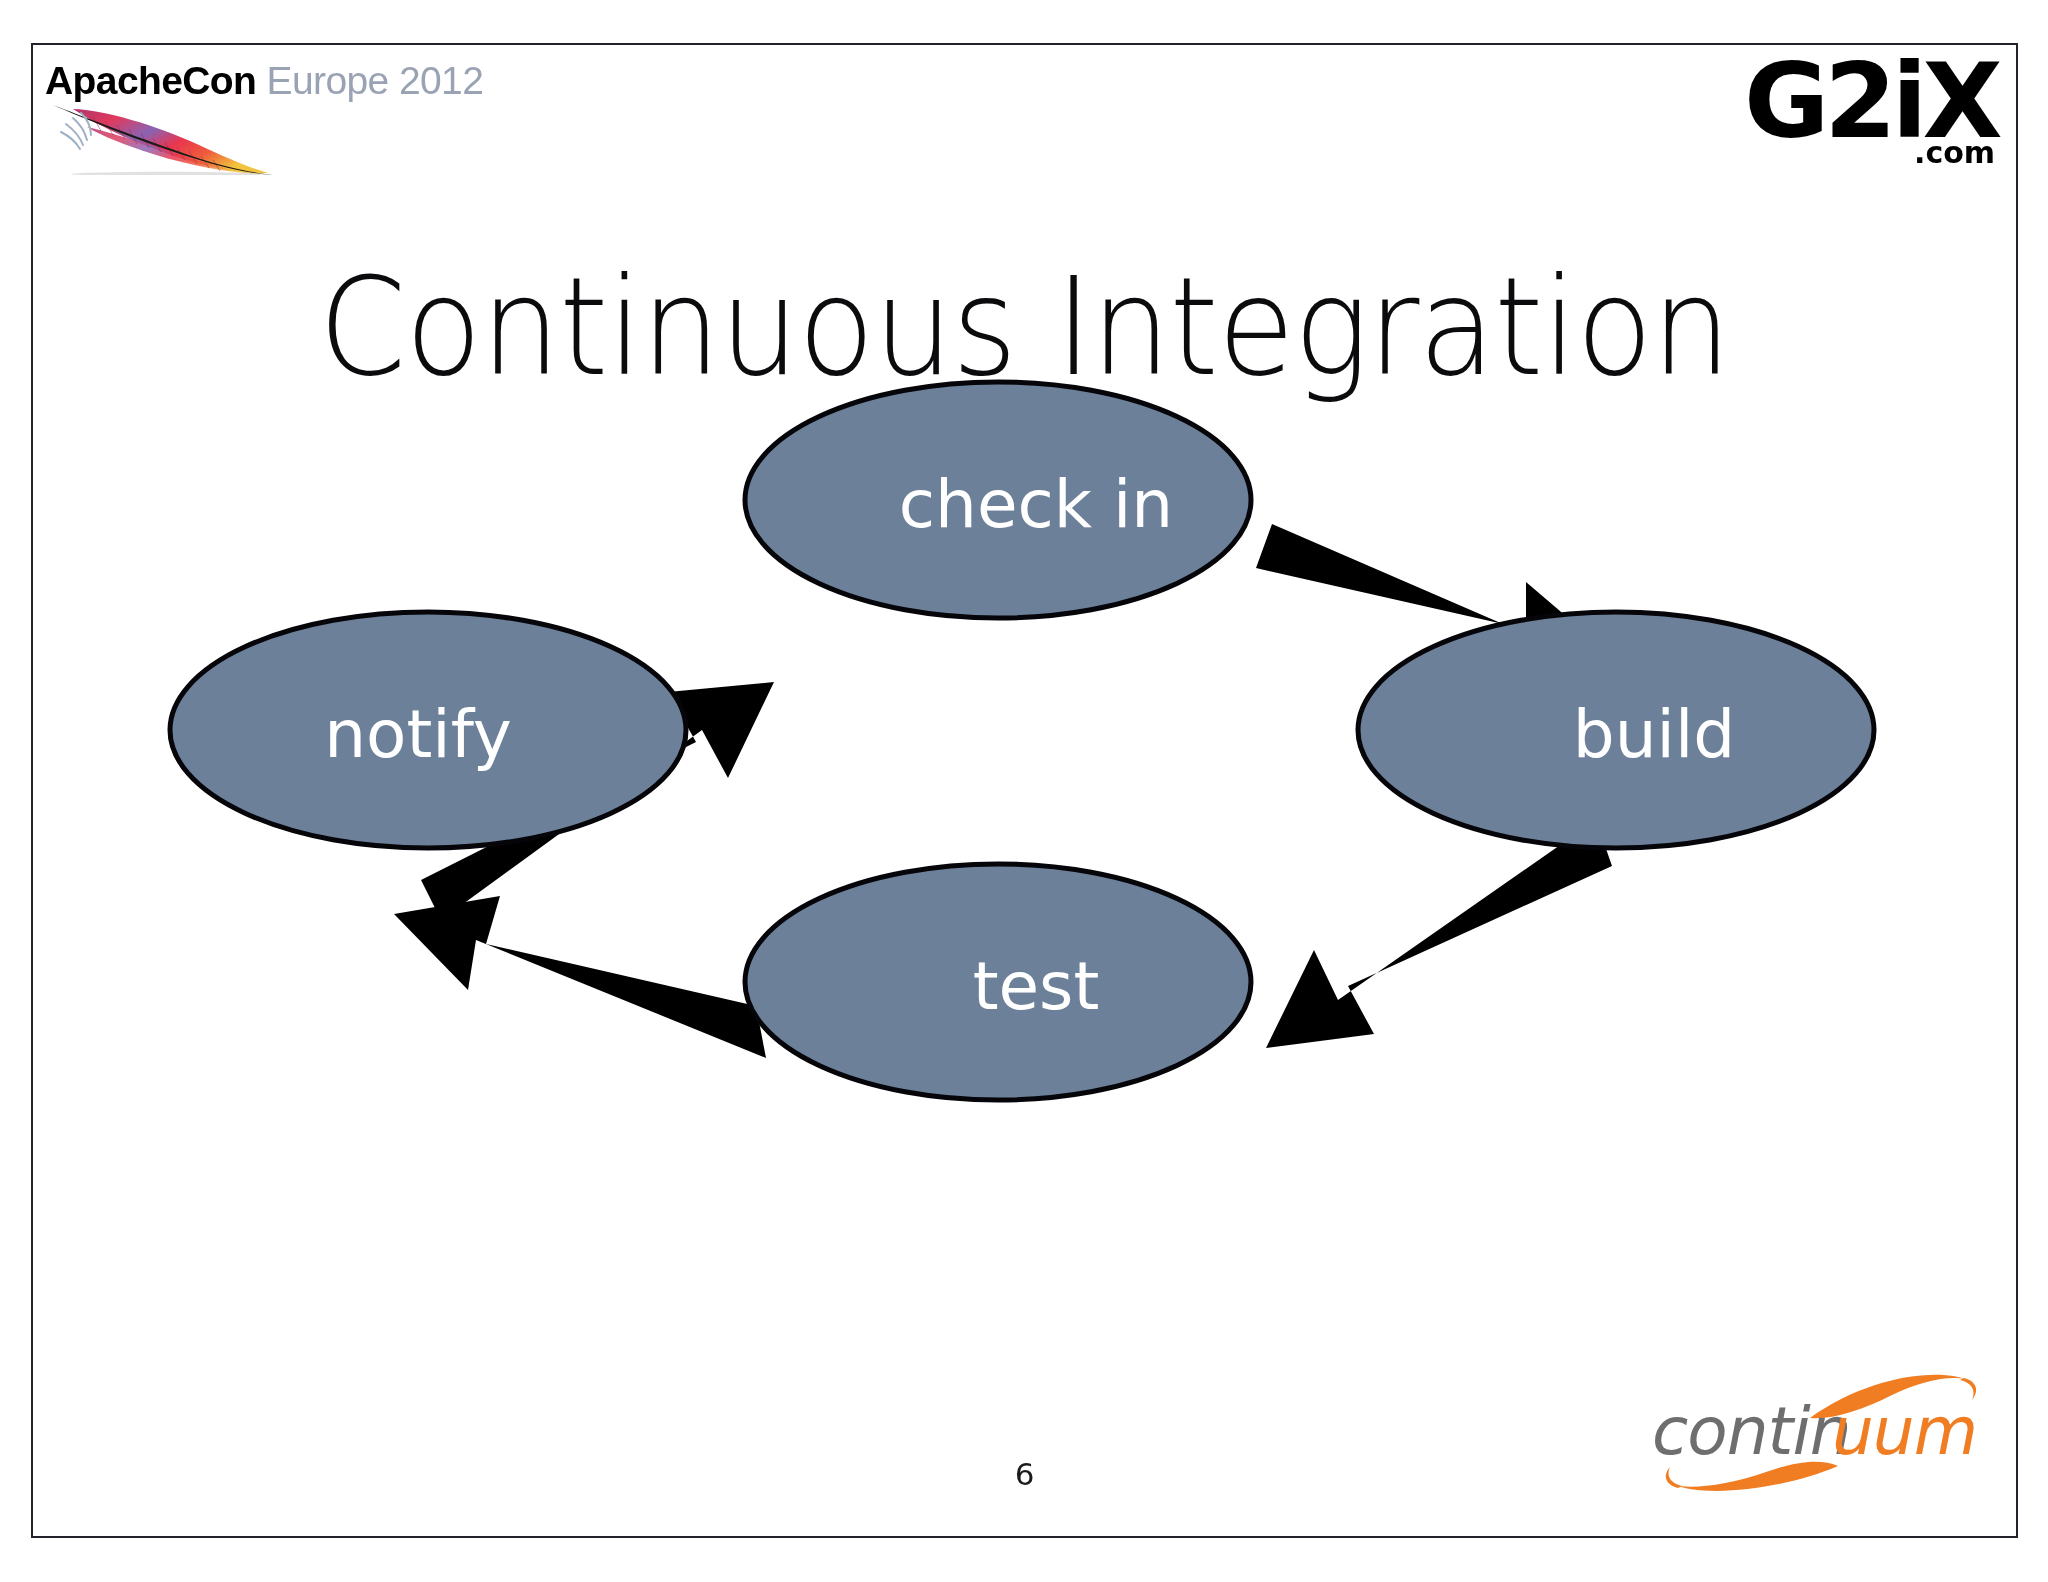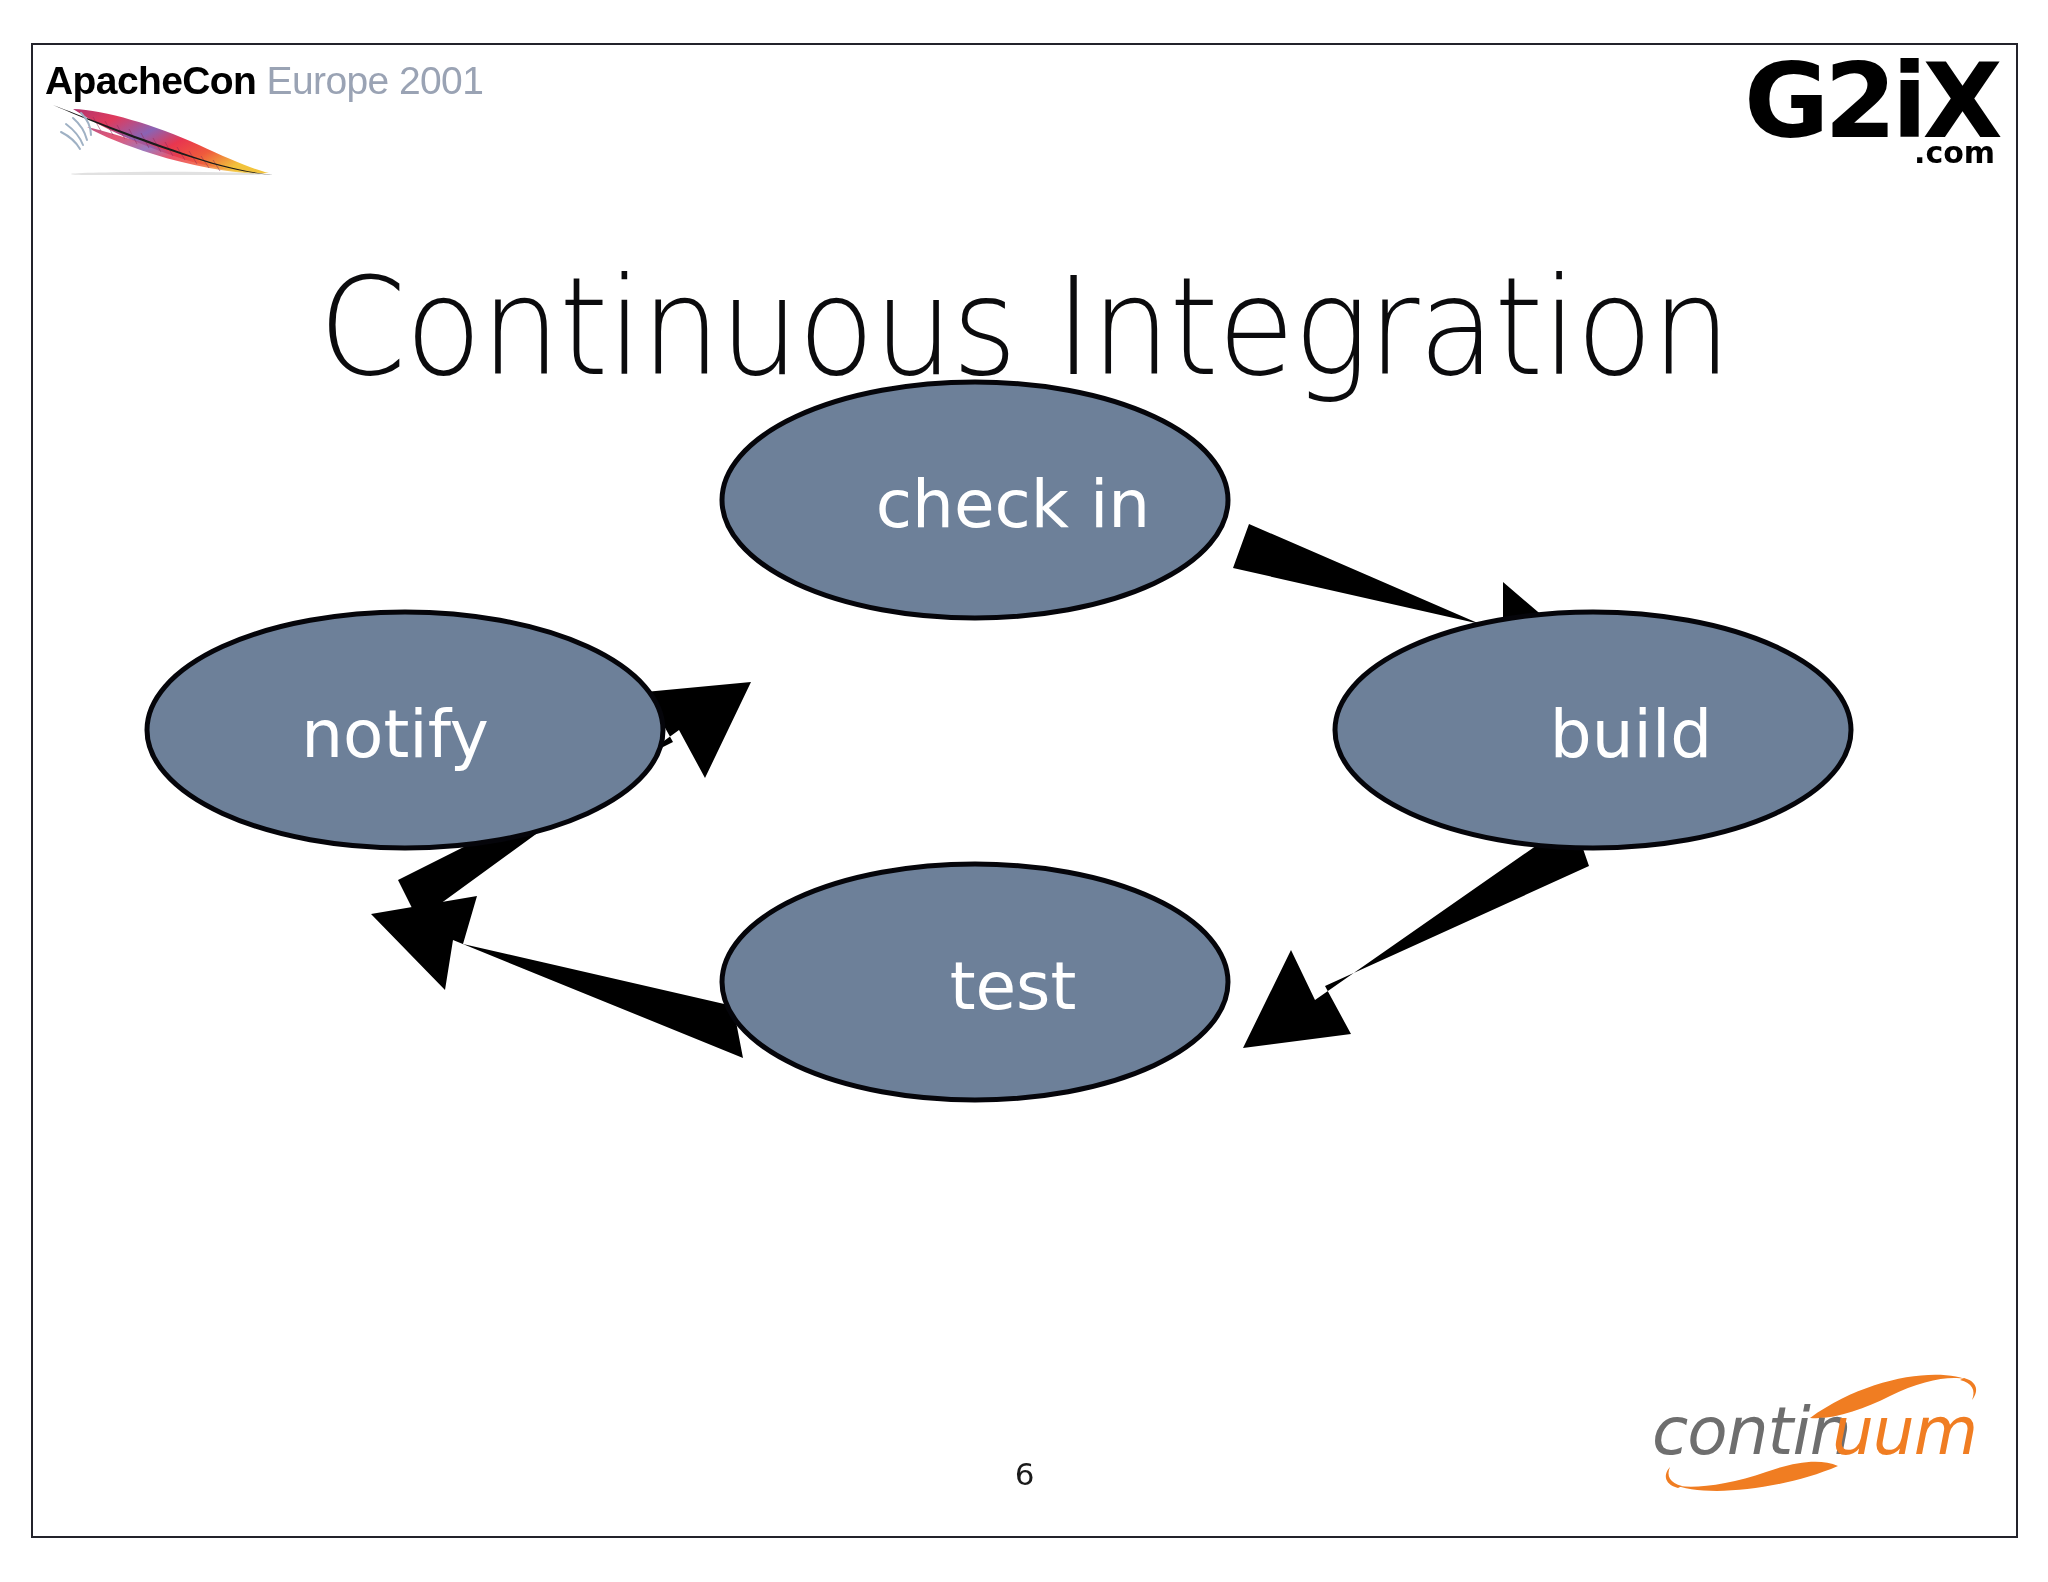--- a/index.html
+++ b/index.html
@@ -88,20 +88,21 @@
     white-space: nowrap;
   }
 
   
   #ci-diagram {
     position: absolute;
     left: 0px;
     top: 255px;
     width: 1983px;
     height: 880px;
+    padding-left: 23px;
   }
   #ci-diagram svg { display: block; }
 
   .node-label {
     fill: #ffffff;
     font-family: "DejaVu Sans", sans-serif;
     font-weight: 400;
     text-anchor: middle;
     dominant-baseline: central;
   }
@@ -127,21 +128,21 @@
   #continuum-logo .cont-gray { fill: #6e6e6e; }
   #continuum-logo .cont-orange { fill: #f07d22; }
 </style>
 </head>
 <body>
 
 <div id="slide-frame">
 
   <div id="header-block">
     <div id="apachecon-wordmark">
-      <span class="ac-main">ApacheCon</span><span>&nbsp;</span><span class="ac-sub">Europe 2001</span>
+      <span class="ac-main">ApacheCon</span><span>&nbsp;</span><span class="ac-sub">Europe 2012</span>
     </div>
 
     <svg id="apache-feather-icon" viewBox="0 0 230 74" xmlns="http://www.w3.org/2000/svg">
       <defs>
         <linearGradient id="featherGrad" x1="0" y1="0" x2="1" y2="0.6">
           <stop offset="0%" stop-color="#b0356f"></stop>
           <stop offset="22%" stop-color="#e03a5c"></stop>
           <stop offset="44%" stop-color="#8a63b4"></stop>
           <stop offset="62%" stop-color="#e8364f"></stop>
           <stop offset="80%" stop-color="#ef5a3c"></stop>

